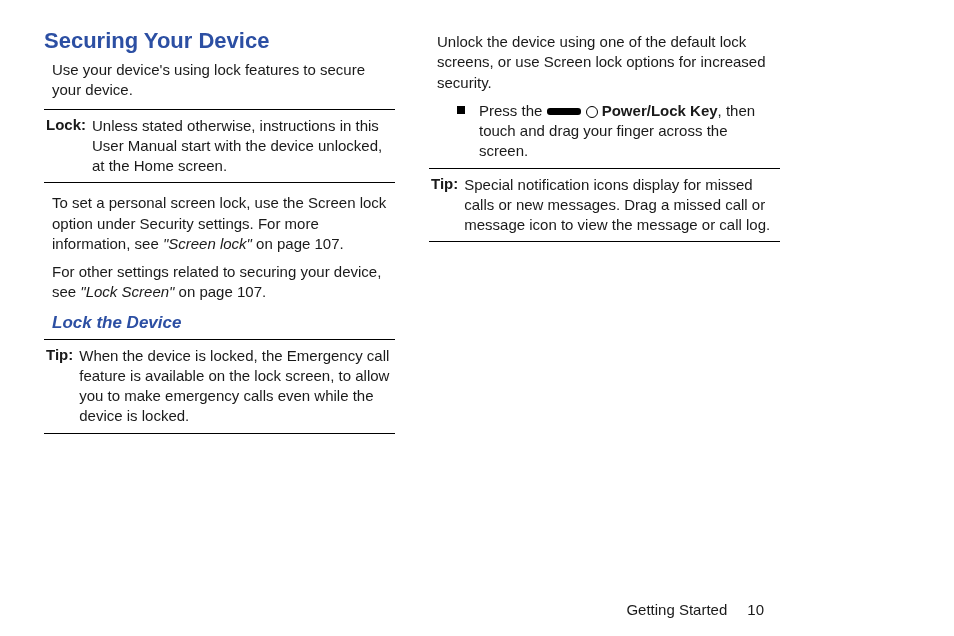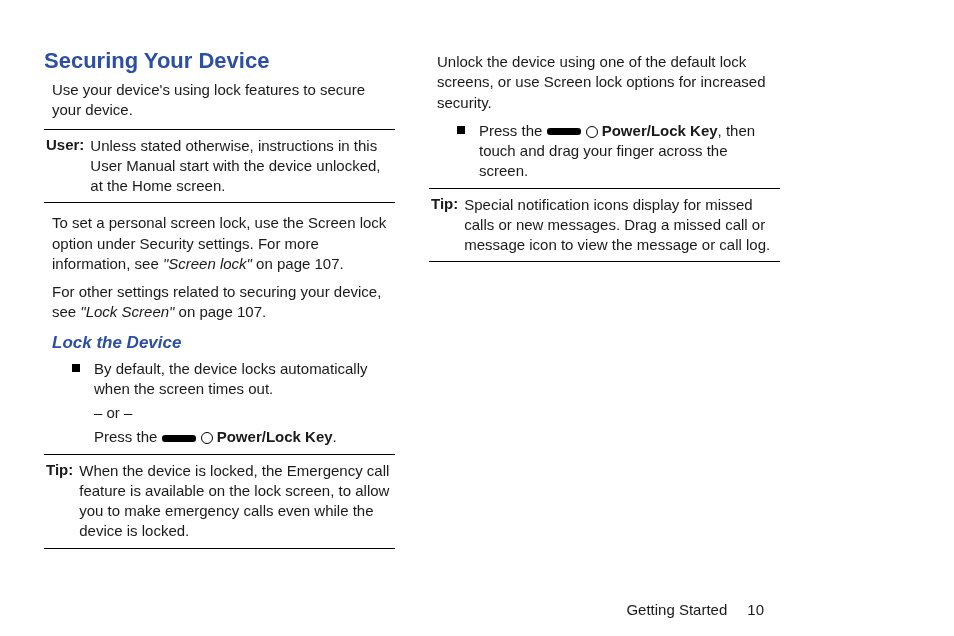--- a/index.html
+++ b/index.html
@@ -1,17 +1,17 @@
 <!DOCTYPE html>
 <html><head>
 <meta charset="utf-8">
 <style>
   * { margin: 0; padding: 0; box-sizing: border-box; }
   html, body { width: 954px; height: 636px; background: #fff; font-family: Arial, Helvetica, sans-serif; color: #1a1a1a; }
-  .page { width: 824px; height: 636px; position: relative; padding: 48px 44px 28px 44px; }
+  .page { width: 824px; height: 636px; position: relative; padding: 28px 44px 28px 44px; }
   .cols { display: flex; gap: 34px; }
   .col { flex: 1 1 0; min-width: 0; }
   h1 { font-family: Arial, Helvetica, sans-serif; font-weight: 800; font-size: 22px; color: #2c4fa3; margin-bottom: 6px; letter-spacing: 0; }
   h2 { font-family: Arial, Helvetica, sans-serif; font-weight: 700; font-style: italic; font-size: 17px; color: #2c4fa3; margin: 10px 0 6px 8px; }
   p { font-size: 15px; line-height: 1.35; margin: 4px 0 8px 8px; }
   .intro { margin-left: 8px; }
   .note-block { border-top: 1.5px solid #000; border-bottom: 1.5px solid #000; padding: 6px 0 6px 0; margin: 6px 0 10px 0; }
   .note-block .note-content { display: flex; gap: 6px; align-items: flex-start; padding: 0 2px; }
   .note-label { font-weight: 700; font-size: 15px; white-space: nowrap; }
   .note-text { font-size: 15px; line-height: 1.35; }
@@ -33,47 +33,35 @@
 
 <div class="page">
   <div class="cols">
 
     <div class="col">
       <h1>Securing Your Device</h1>
       <p class="intro">Use your device's using lock features to secure your device.</p>
 
       <div class="note-block">
         <div class="note-content">
-          <span class="note-label">User:</span>
+          <span class="note-label">Lock:</span>
           <span class="note-text">Unless stated otherwise, instructions in this User Manual start with the device unlocked, at the Home screen.</span>
         </div>
       </div>
 
       <p>
         <span>To set a personal screen lock, use the Screen lock option under Security settings. For more information, see </span><span class="italic-ref">"Screen lock"</span><span> on page 107.</span>
       </p>
 
       <p>
         <span>For other settings related to securing your device, see </span><span class="italic-ref">"Lock Screen"</span><span> on page 107.</span>
       </p>
 
       <h2>Lock the Device</h2>
 
-      <ul class="squares">
-        <li>
-          <div class="li-line">By default, the device locks automatically when the screen times out.</div>
-          <div class="or-line">– or –</div>
-          <div class="li-line">
-            <span>Press the </span><span class="key-icon">
-                <span class="bar"></span>
-                <span class="circ"></span>
-              </span><span class="bold"> Power/Lock Key</span><span>.</span>
-          </div>
-        </li>
-      </ul>
 
       <div class="note-block">
         <div class="note-content">
           <span class="note-label">Tip:</span>
           <span class="note-text">When the device is locked, the Emergency call feature is available on the lock screen, to allow you to make emergency calls even while the device is locked.</span>
         </div>
       </div>
     </div>
 
     <div class="col">

